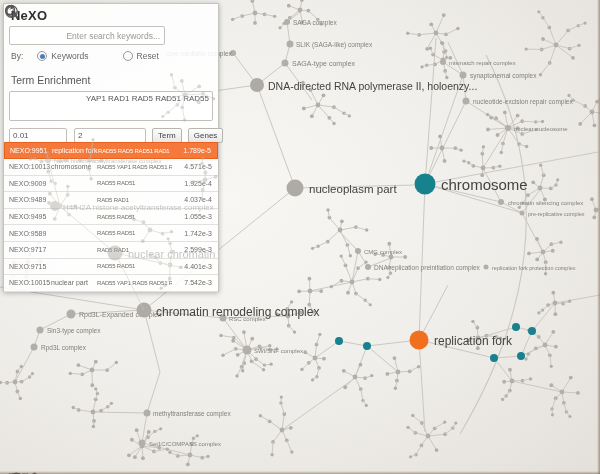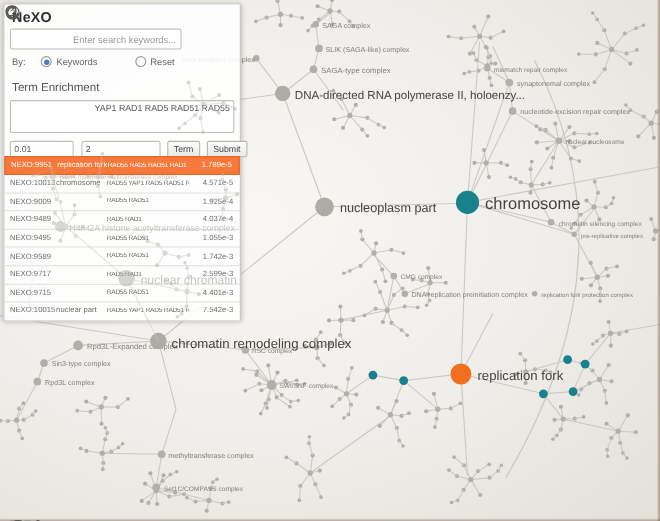--- a/index.html
+++ b/index.html
@@ -917,21 +917,21 @@
   </div>
 
   <div class="te-heading">Term Enrichment</div>
 
   <textarea class="gene-area" spellcheck="false" style="">YAP1 RAD1 RAD5 RAD51 RAD55</textarea>
 
   <div class="params-row">
     <input class="num-input num-1" type="text" value="0.01" style="">
     <input class="num-input num-2" type="text" value="2" style="">
     <button class="btn">Term</button>
-    <button class="btn">Submit</button>
+    <button class="btn">Genes</button>
   </div>
 
   <div class="results" id="results">
       <div class="trow hl">
     <span class="c id">NEXO:9951</span>
     <span class="c term">replication fork</span>
     <span class="c genes">RAD55 RAD5 RAD51 RAD1</span>
     <span class="c pval">1.789e-5</span>
   </div>
       <div class="trow">

